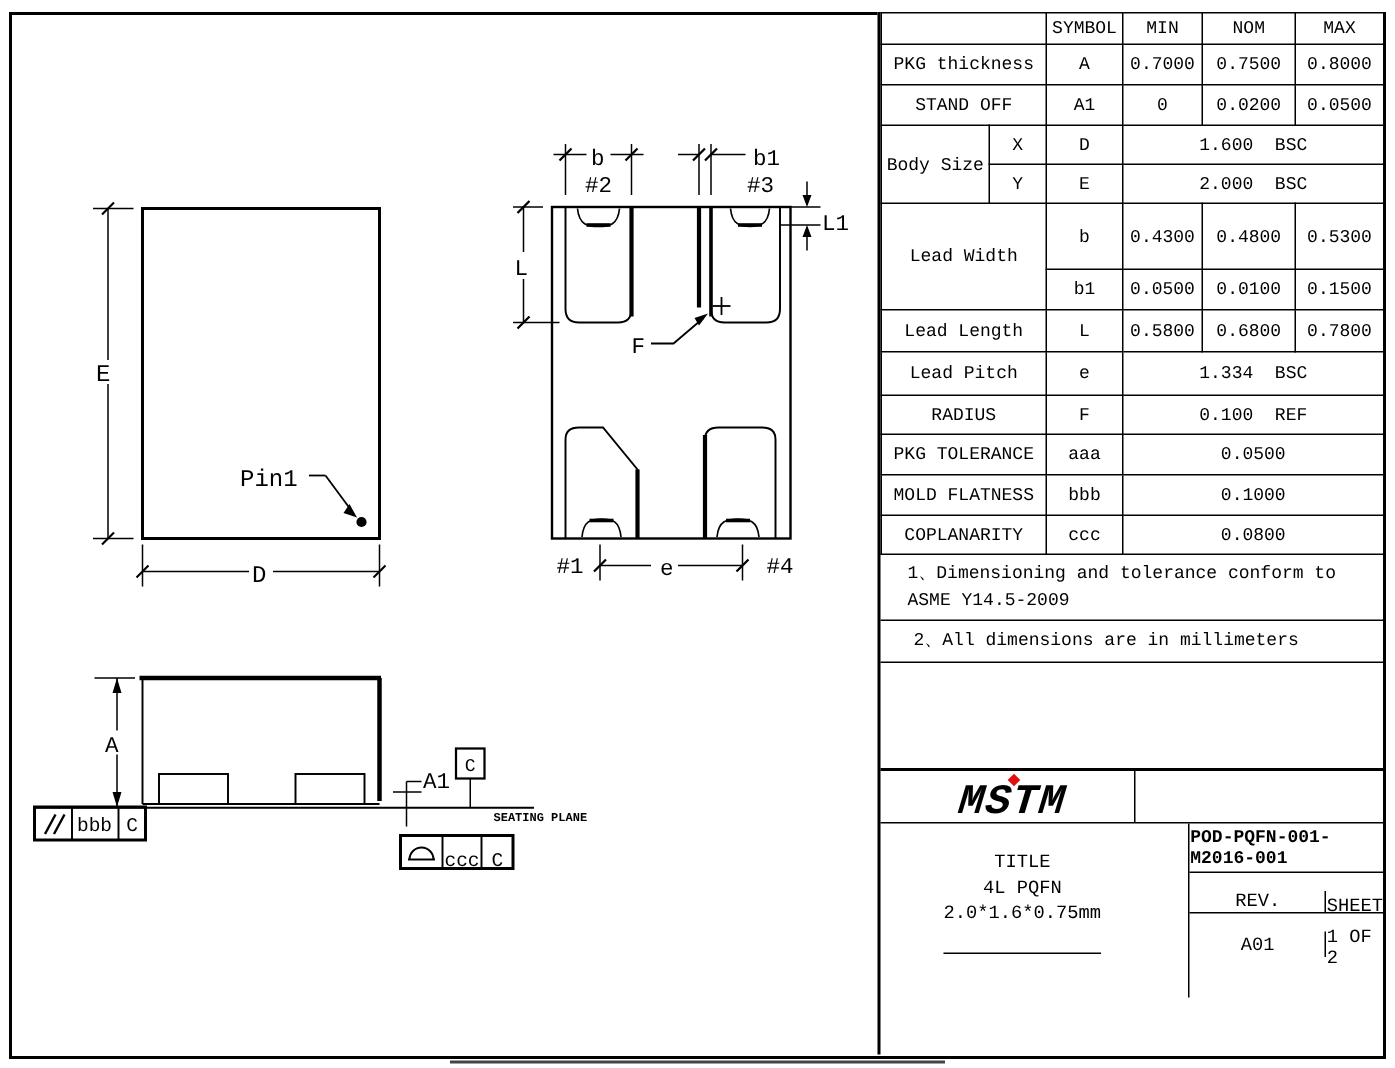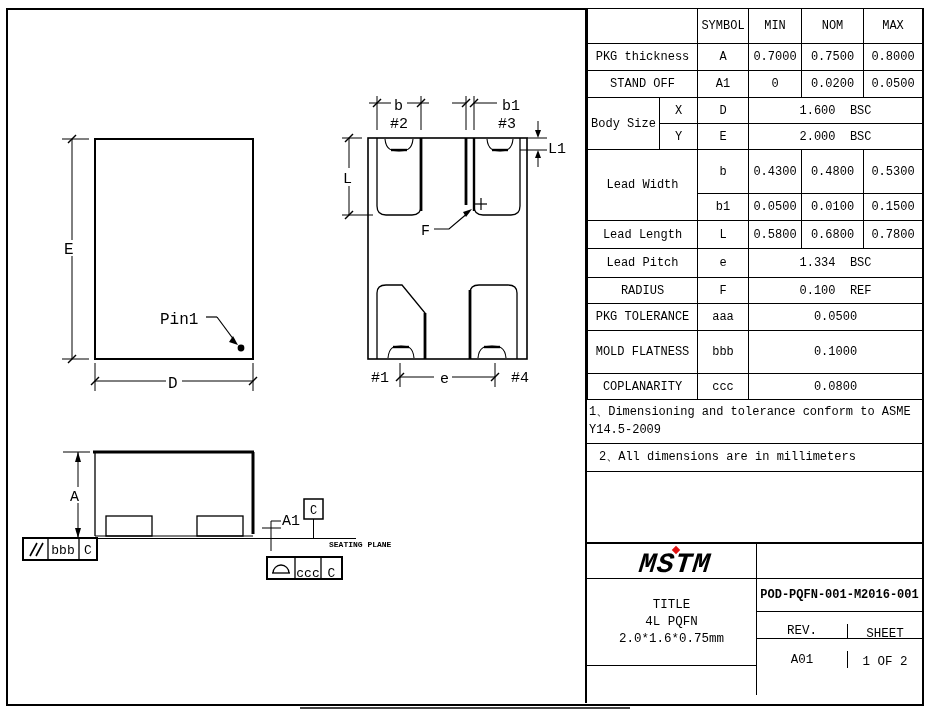--- a/index.html
+++ b/index.html
@@ -10,30 +10,30 @@
   svg text{font-family:"Liberation Mono", monospace;fill:#000;}
   .views{position:absolute;left:0;top:0;}
   
   .panel{position:absolute;left:585px;top:8px;width:337px;height:695px;
          border-left:2px solid #000;box-sizing:border-box;background:#fff;}
   table.dim{border-collapse:collapse;table-layout:fixed;width:335px;}
   table.dim td{border:1.5px solid #000;text-align:center;vertical-align:middle;
                font-size:12px;padding:0;overflow:hidden;white-space:pre;}
   .notesec{box-sizing:border-box;border-bottom:1.5px solid #000;font-size:12px;}
   .notes-title{height:25px;line-height:25px;padding-left:8px;}
-  .note-1{height:44px;padding:3px 6px 0 2px;line-height:18px;}
-  .note-2{height:28px;line-height:26px;padding-left:12px;}
+  .note-1{height:44px;padding:3px 6px 0 18px;line-height:18px;}
+  .note-2{height:28px;line-height:26px;padding-left:22px;}
   .spacer{height:72px;border-bottom:2px solid #000;box-sizing:border-box;}
   .logo-row{height:35px;border-bottom:1.5px solid #000;box-sizing:border-box;display:flex;}
   .logo-cell{width:170px;border-right:1.5px solid #000;box-sizing:border-box;
              display:flex;align-items:center;justify-content:center;}
   .logo-right{flex:1;}
   .titleblock{height:116px;display:flex;}
   .tb-left{width:170px;border-right:1.5px solid #000;box-sizing:border-box;
-           display:flex;flex-direction:column;}
+           display:flex;flex-direction:row;margin-left:42px;}
   .title-cell{height:87px;border-bottom:1.5px solid #000;box-sizing:border-box;
               display:flex;flex-direction:column;align-items:center;justify-content:center;
               font-size:12.5px;line-height:17px;}
   .date-cell{height:29px;display:flex;align-items:center;justify-content:center;font-size:12.5px;}
   .tb-right{flex:1;display:flex;flex-direction:column;}
   .dwg-label{height:27px;border-bottom:1.5px solid #000;box-sizing:border-box;
              display:flex;align-items:center;justify-content:center;font-size:12.5px;}
   .dwg-no{height:33px;border-bottom:1.5px solid #000;box-sizing:border-box;
           display:flex;align-items:center;justify-content:center;font-size:12px;font-weight:bold;}
   .revsheet{height:27px;border-bottom:1.5px solid #000;box-sizing:border-box;display:flex;font-size:12.5px;}
@@ -248,21 +248,21 @@
     <table class="dim">
       <colgroup>
         <col style="width:72px">
           <col style="width:38px">
           <col style="width:51px">
         <col style="width:53px">
           <col style="width:62px">
           <col style="width:59px">
       </colgroup>
       <tbody>
-          <tr style="height:35px">
+          <tr style="height:21px">
         <td colspan="2"></td>
         <td>SYMBOL</td>
         <td>MIN</td>
         <td>NOM</td>
         <td>MAX</td>
       </tr>
       <tr style="height:27px">
         <td colspan="2">PKG thickness</td>
         <td>A</td>
         <td>0.7000</td>
@@ -315,21 +315,21 @@
       <tr style="height:26px">
         <td colspan="2">RADIUS</td>
         <td>F</td>
         <td colspan="3">0.100  REF</td>
       </tr>
       <tr style="height:27px">
         <td colspan="2">PKG TOLERANCE</td>
         <td>aaa</td>
         <td colspan="3">0.0500</td>
       </tr>
-      <tr style="height:43px">
+      <tr style="height:27px">
         <td colspan="2">MOLD FLATNESS</td>
         <td>bbb</td>
         <td colspan="3">0.1000</td>
       </tr>
       <tr style="height:26px">
         <td colspan="2">COPLANARITY</td>
         <td>ccc</td>
         <td colspan="3">0.0800</td>
       </tr>
     </tbody>

